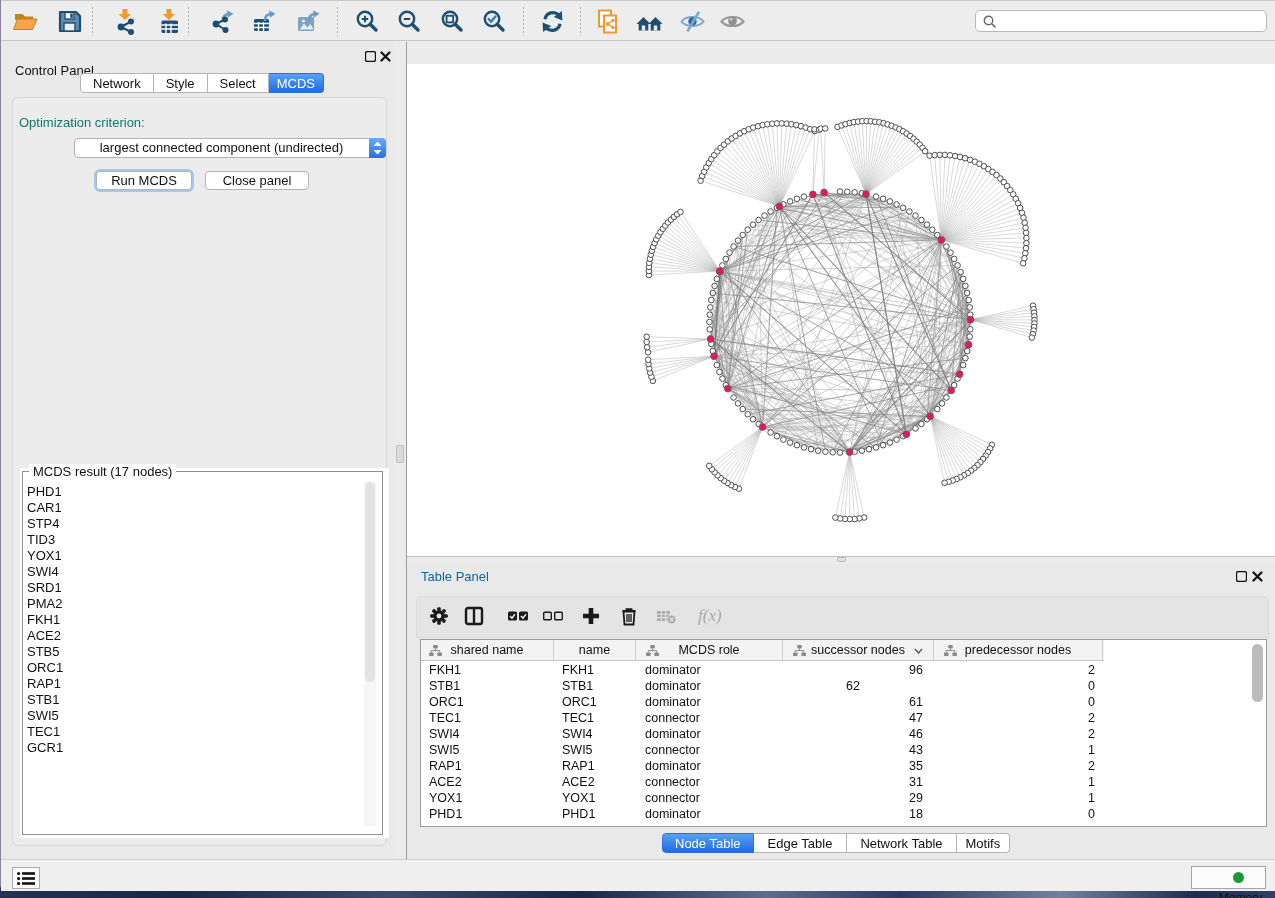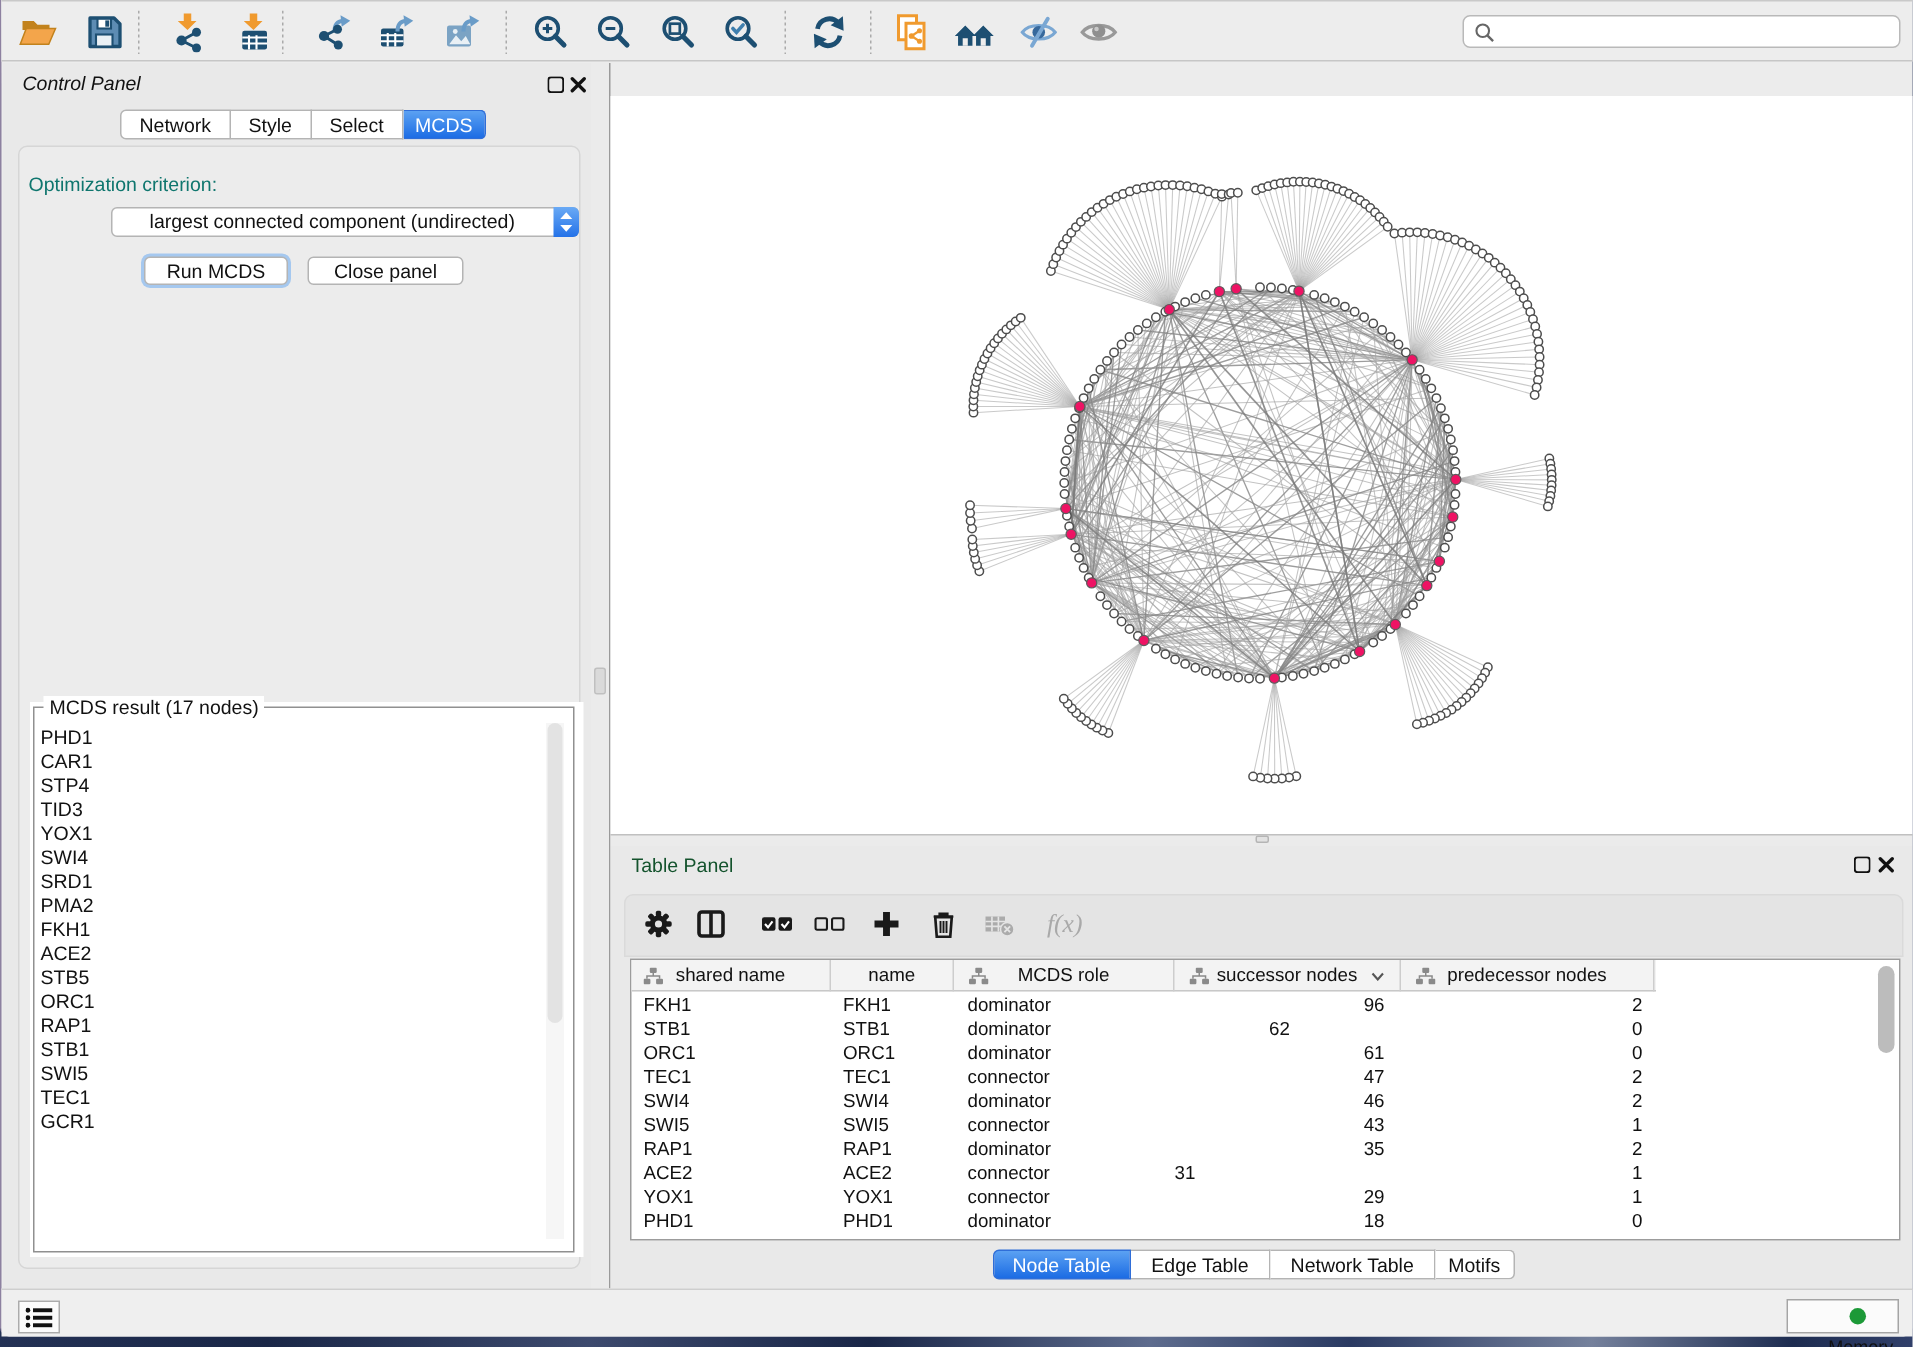--- a/index.html
+++ b/index.html
@@ -8,21 +8,21 @@
 #win { position:absolute; left:0; top:0; width:1275px; height:891px; background:#ececec; border-left:1px solid #8d81a0; border-radius:0 0 6px 6px; }
 
 
 #toolbar { position:absolute; left:0; top:0; width:1275px; height:41px; background:#ededed; border-top:1px solid #c9c9c9; border-bottom:1px solid #c6c6c6; }
 .tbi { position:absolute; top:7px; width:27px; height:27px; }
 .tsep { position:absolute; top:6px; width:1px; height:29px; background-image:linear-gradient(#aaa 50%, transparent 50%); background-size:1px 4px; }
 #searchbox { position:absolute; left:974px; top:9px; width:292px; height:22px; background:#fff; border:1px solid #b9b9b9; border-radius:5px; }
 
 
 #cpanel { position:absolute; left:1px; top:42px; width:392px; height:817px; background:#e9e9e9; }
-#cp-title { position:absolute; left:13px; top:6px; font-size:13px; color:#111;font-style:italic; }
+#cp-title { position:absolute; left:13px; top:21px; font-size:13px; color:#111; }
 .wico { position:absolute; top:9px; width:11px; height:11px; }
 #cp-tabs { position:absolute; left:78px; top:31px; height:20px; display:flex; }
 .tab { font-size:13px; color:#111; background:#fff; border:1px solid #b4b4b4; border-left:none; padding:1px 12px 0; height:20px; line-height:18px; }
 .tab.first { border-left:1px solid #b4b4b4; border-radius:4px 0 0 4px; }
 .tab.last { border-radius:0 4px 4px 0; }
 .tab.active { background:linear-gradient(#5ba1f2,#1c6ce4); color:#fff; border-color:#2f6ed8; }
 #cp-body { position:absolute; left:10px; top:55px; width:375px; height:749px; background:#ececec; border:1px solid #d6d6d6; border-radius:6px; }
 #optlabel { position:absolute; left:6px; width:100%; top:17px; text-align:left; font-size:13px; color:#0f766e; }
 #dropdown { position:absolute; left:34px; top:40px; width:312px; height:20px; background:#fff; border:1px solid #b4b4b4; border-radius:4px; font-size:13px; color:#111; text-align:center; line-height:18px; padding-right:17px;margin-left:27px; }
 #dd-step { position:absolute; right:-1px; top:-1px; width:17px; height:20px; background:linear-gradient(#6aaaf5,#2472e8); border-radius:0 4px 4px 0; }
@@ -51,21 +51,21 @@
 #net line.e3 { stroke:#7a7a7a; stroke-width:1.1; stroke-opacity:0.8; }
 #net line.f  { stroke:#a8a8a8; stroke-width:0.7; stroke-opacity:0.62; }
 #net circle.n { fill:#fff; stroke:#4d4d4d; stroke-width:1; }
 #net circle.h { fill:#ee1364; stroke:#5c5c5c; stroke-width:0.8; }
 
 
 #hdiv { position:absolute; left:406px; top:556px; width:869px; height:8px; background:#ebebeb; border-top:1px solid #c0c0c0; }
 
 
 #tpanel { position:absolute; left:406px; top:564px; width:869px; height:295px; background:#e9e9e9; }
-#tp-title { position:absolute; left:14px; top:5px; font-size:13px; color:#14532d;text-align:right; }
+#tp-title { position:absolute; left:14px; top:5px; font-size:13px; color:#0369a1;text-align:right; }
 #tp-toolbar { position:absolute; left:9px; top:32px; width:853px; height:42px; background:#e4e4e4; border:1px solid #dadada; border-radius:6px 6px 0 0; }
 #tbl { position:absolute; left:13px; top:75px; width:847px; height:188px; background:#fff; border:1px solid #9c9c9c; }
 #thead { position:absolute; left:0; top:0; width:683px; height:21px; background:#f3f3f3; border-bottom:1px solid #c8c8c8;text-decoration:underline; }
 .th { position:absolute; top:0; height:21px; font-size:12.5px; color:#111; text-align:center; line-height:21px; border-right:1px solid #cdcdcd; }
 .rows { position:absolute; left:0; top:22px; width:100%; }
 .tr { position:absolute; font-size:12.5px; color:#111; height:16px; line-height:16px; }
 #tscroll { position:absolute; right:2px; top:4px; width:13px; height:176px; }
 #tthumb { position:absolute; left:1px; top:0; width:11px; height:58px; background:#bcbcbc; border-radius:6px; }
 #tp-tabs { position:absolute; left:255px; top:269px; height:21px; display:flex; }
 
@@ -1182,21 +1182,21 @@
           <div class="tr" style="left:362px;top:80px;width:140px;text-align:right">43</div>
           <div class="tr" style="left:513px;top:80px;width:161px;text-align:right">1</div>
           <div class="tr" style="left:8px;top:96px">RAP1</div>
           <div class="tr" style="left:141px;top:96px">RAP1</div>
           <div class="tr" style="left:224px;top:96px">dominator</div>
           <div class="tr" style="left:362px;top:96px;width:140px;text-align:right">35</div>
           <div class="tr" style="left:513px;top:96px;width:161px;text-align:right">2</div>
           <div class="tr" style="left:8px;top:112px">ACE2</div>
           <div class="tr" style="left:141px;top:112px">ACE2</div>
           <div class="tr" style="left:224px;top:112px">connector</div>
-          <div class="tr" style="left:362px;top:112px;width:140px;">31</div>
+          <div class="tr" style="left:362px;top:112px;width:140px;text-align:right">31</div>
           <div class="tr" style="left:513px;top:112px;width:161px;text-align:right">1</div>
           <div class="tr" style="left:8px;top:128px">YOX1</div>
           <div class="tr" style="left:141px;top:128px">YOX1</div>
           <div class="tr" style="left:224px;top:128px">connector</div>
           <div class="tr" style="left:362px;top:128px;width:140px;text-align:right">29</div>
           <div class="tr" style="left:513px;top:128px;width:161px;text-align:right">1</div>
           <div class="tr" style="left:8px;top:144px">PHD1</div>
           <div class="tr" style="left:141px;top:144px">PHD1</div>
           <div class="tr" style="left:224px;top:144px">dominator</div>
           <div class="tr" style="left:362px;top:144px;width:140px;text-align:right">18</div>

